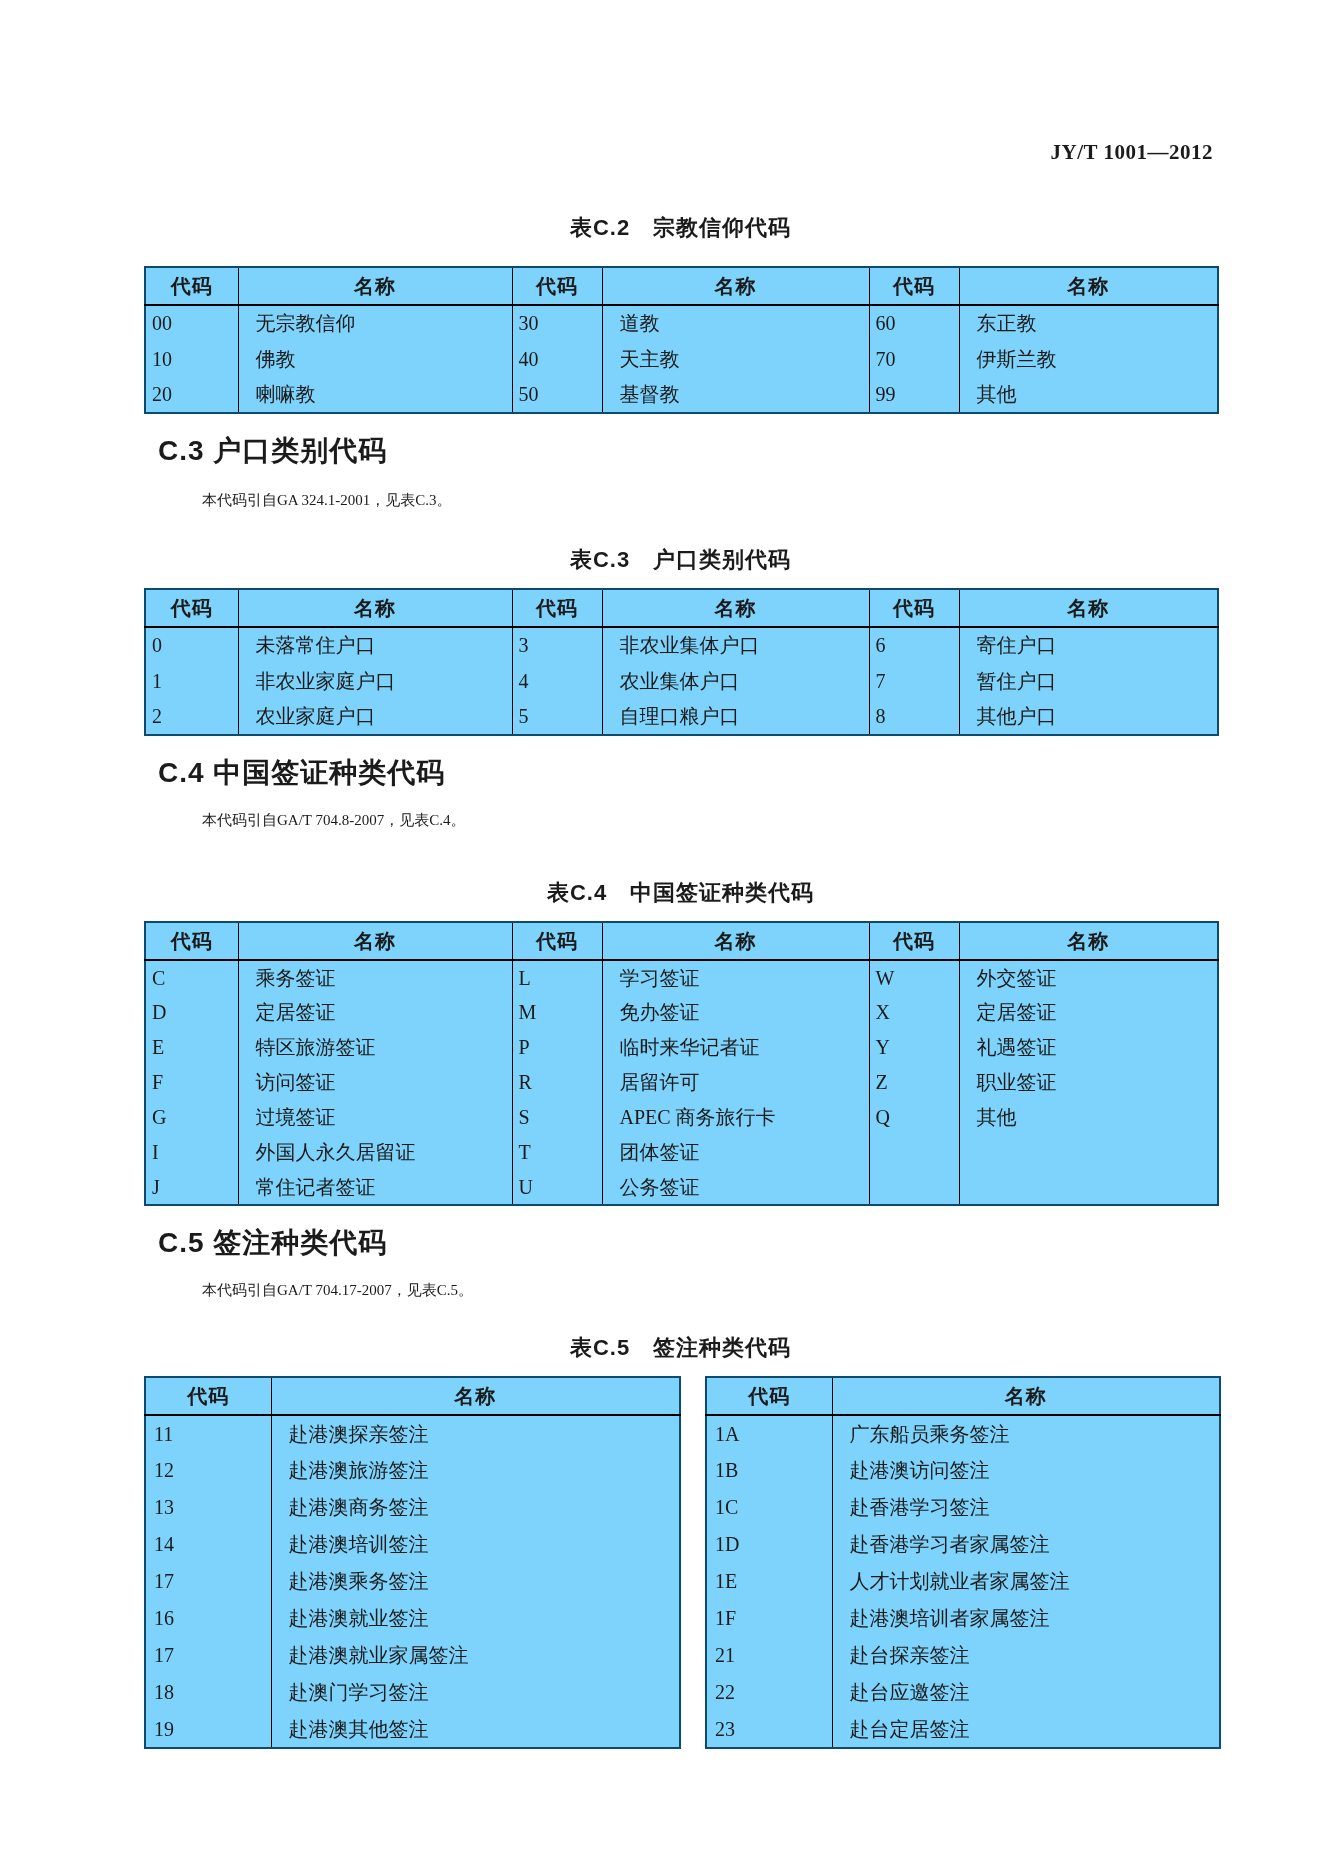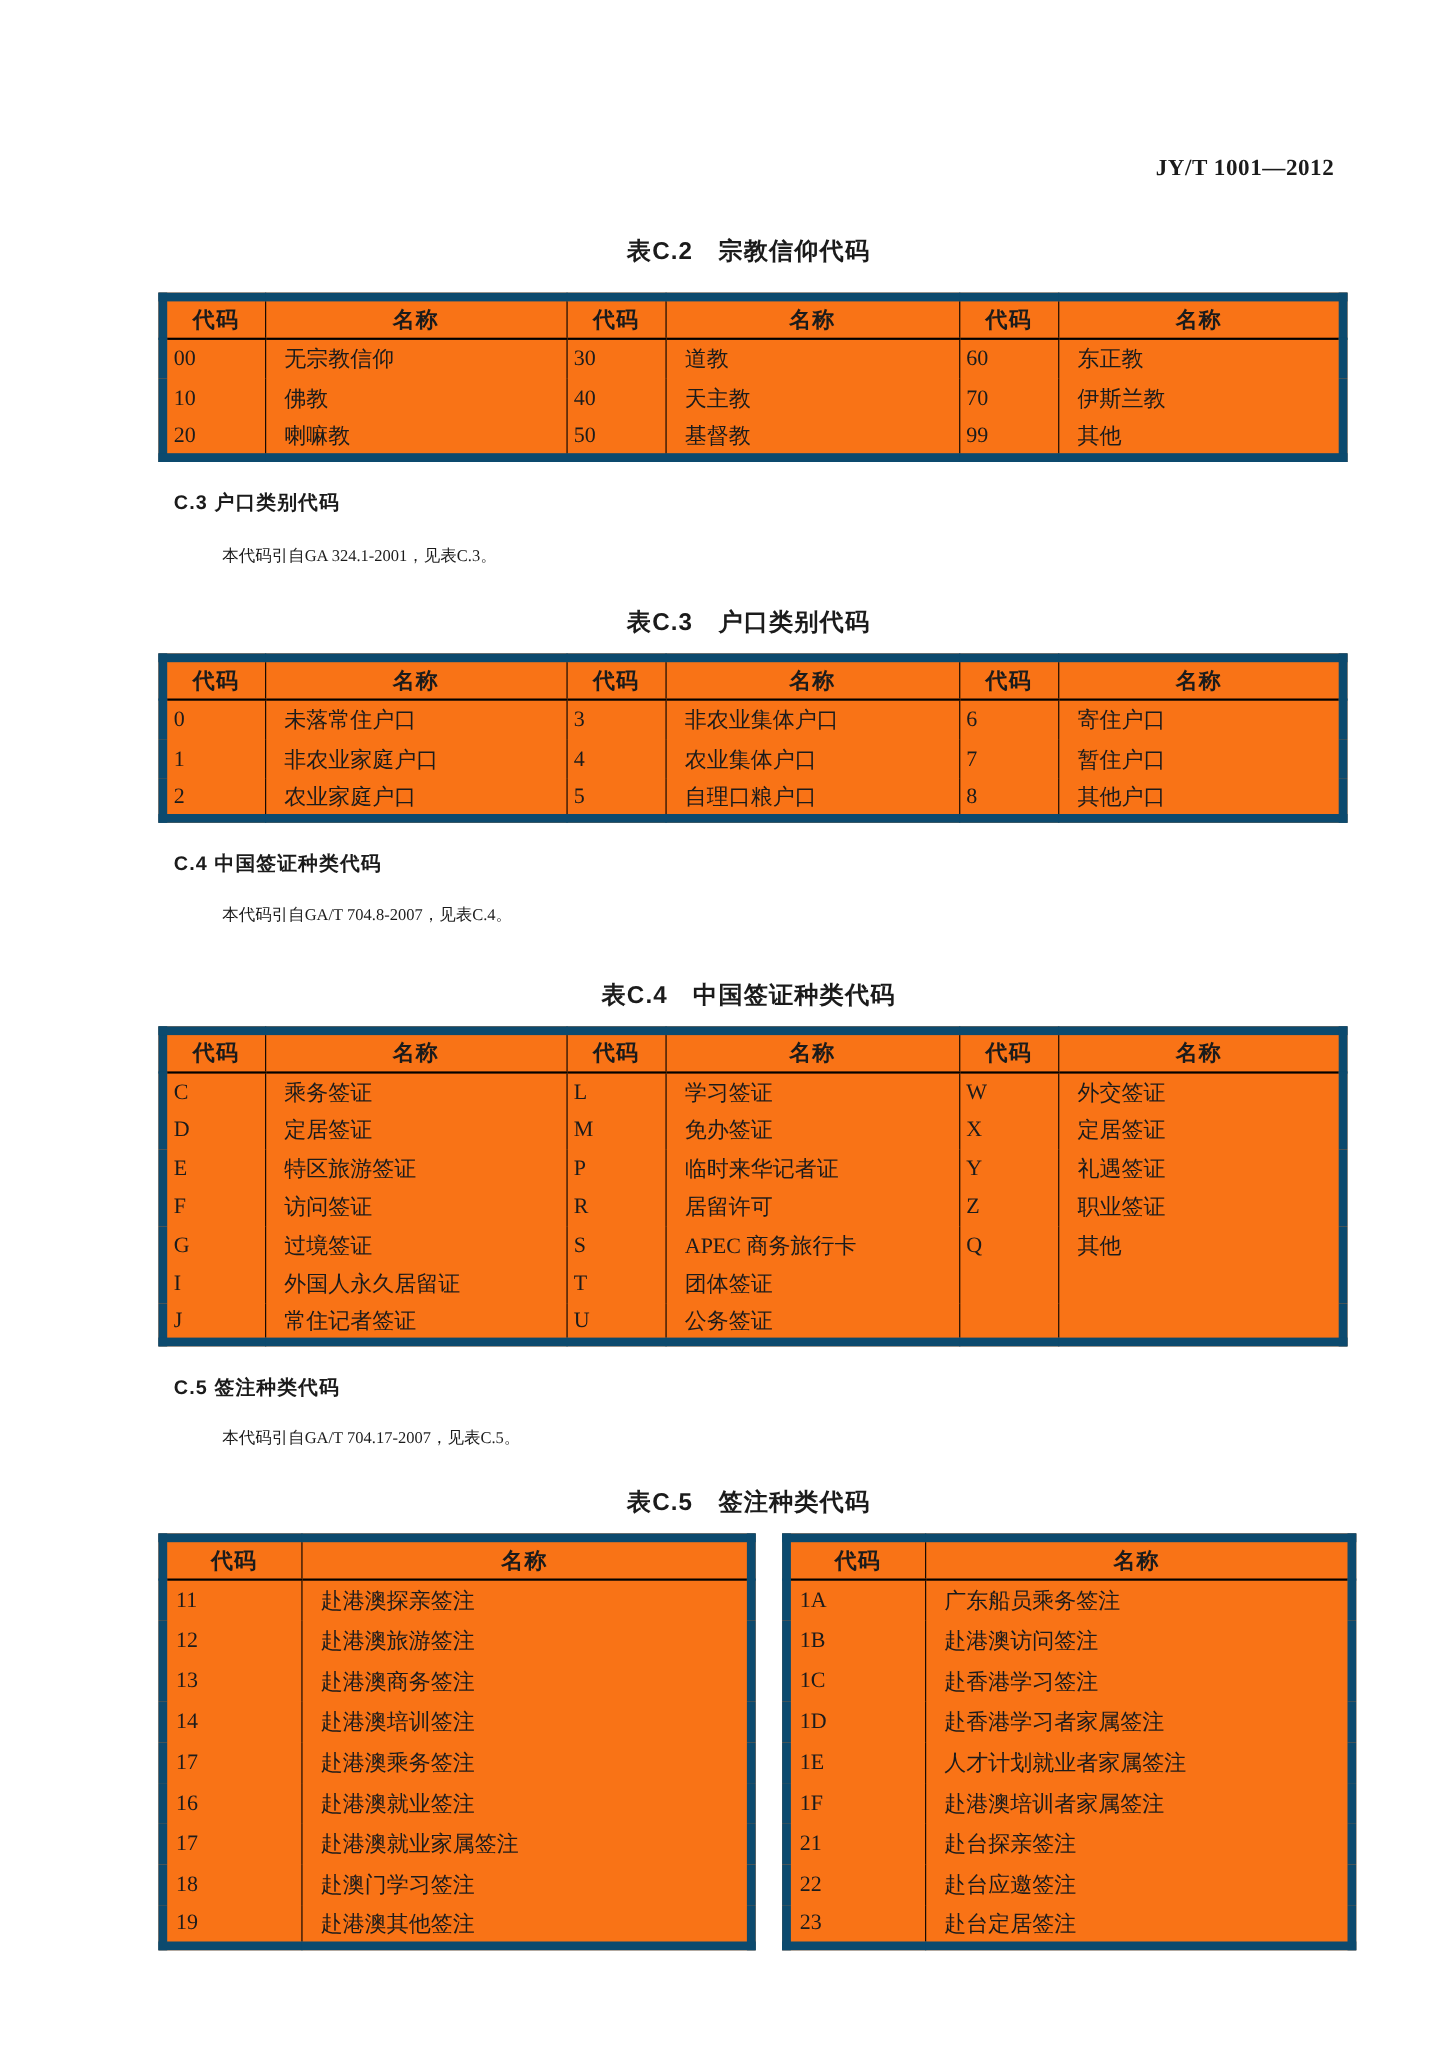--- a/index.html
+++ b/index.html
@@ -16,42 +16,42 @@
 
   .header-right {
     margin-top:138px; margin-right:110px;
     text-align:right;
     font-weight:bold; font-size:21px; line-height:28px;
     letter-spacing:0.5px;
   }
 
   .section-heading {
     font-family:"Liberation Sans","DejaVu Sans",sans-serif;
-    font-weight:bold; font-size:18px; line-height:30px;
+    font-weight:bold; font-size:28px; line-height:30px;
     margin-left:14px;
     letter-spacing:1px;
   }
   .intro-para {
     font-size:15px; line-height:28px;
     margin-left:58px;
   }
 
   .table-title {
     width:1073px; text-align:center;
     font-family:"Liberation Sans","DejaVu Sans",sans-serif;
     font-weight:bold; font-size:22px; line-height:28px;
     white-space:pre;
     letter-spacing:1px;
   }
 
   table {
     border-collapse:collapse;
-    border:8px solid #0c4a6e;
+    border:2px solid #0c4a6e;
     table-layout:fixed;
-    background:#f97316;
+    background:#7dd3fc;
   }
   table.w6 { width:1073px; }
   th {
     font-family:"Liberation Sans","DejaVu Sans",sans-serif;
     font-weight:bold; font-size:20px;
     height:38px; text-align:center; vertical-align:middle;
     border-bottom:2px solid #000;
     letter-spacing:1px;
   }
   th + th, td + td { border-left:1px solid #000; }

